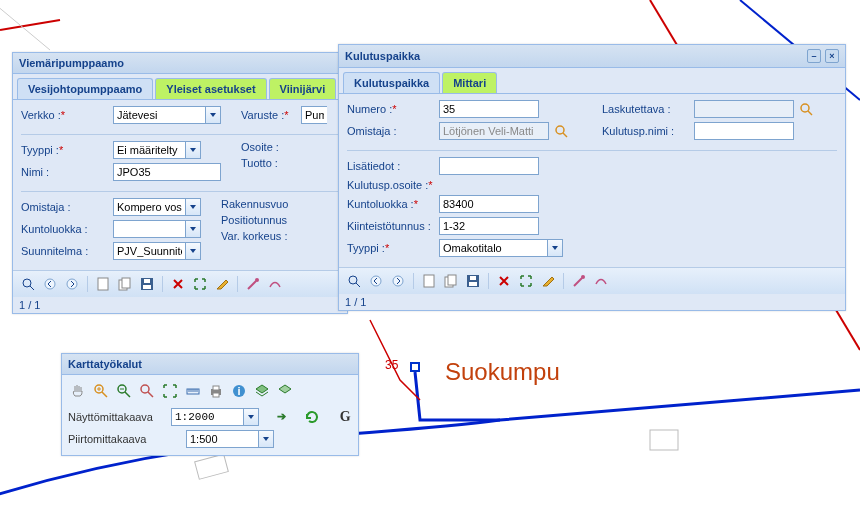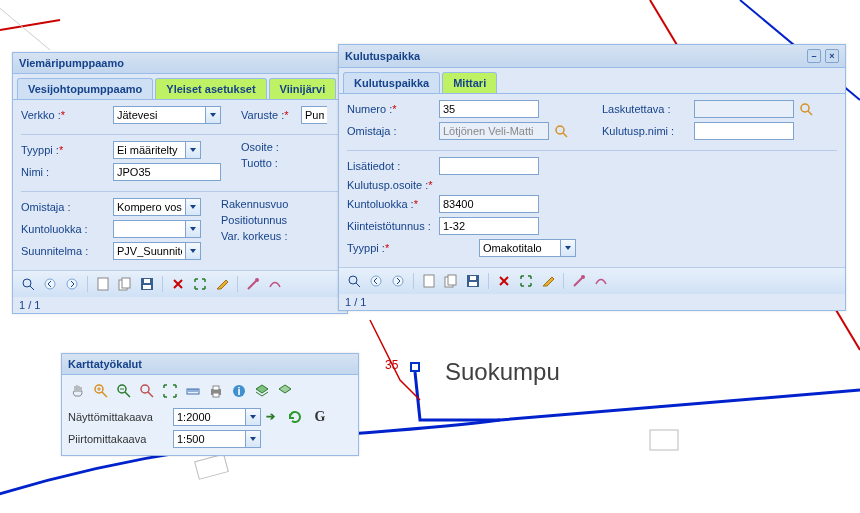--- a/index.html
+++ b/index.html
@@ -1,21 +1,21 @@
 <!DOCTYPE html>
 <html><head>
 <meta charset="utf-8">
 <style>
 * { box-sizing: border-box; margin: 0; padding: 0; font-family: Arial, sans-serif; font-size: 11px; }
 body { width: 860px; height: 513px; position: relative; background: #f0f0f0; overflow: hidden; }
 
 
 .map-bg { position: absolute; inset: 0; background: #fff; }
 .map-bg svg { width: 100%; height: 100%; }
-.map-label { position: absolute; left: 445px; top: 358px; font-size: 24px; color: #404040; }
+.map-label { position: absolute; left: 445px; top: 358px; font-size: 24px; color: #c2410c; }
 .map-marker { position: absolute; left: 410px; top: 362px; width: 10px; height: 10px; border: 2px solid #0033cc; background: #fff; }
 .map-marker-label { position: absolute; left: 385px; top: 358px; font-size: 12px; color: #c00; }
 
 
 .panel { position: absolute; border: 1px solid #99bbe8; background: #dfe8f6; box-shadow: 0 0 2px rgba(0,0,0,0.15); }
 .panel-header { background: linear-gradient(#d6e3f2,#c2d6ee); padding: 4px 6px; font-weight: bold; color: #15428b; border-bottom: 1px solid #99bbe8; display: flex; align-items: center; justify-content: space-between; }
 .panel-header-btns { display: flex; gap: 4px; }
 .hdr-btn { width: 14px; height: 14px; background: #c8dbf0; border: 1px solid #7ea4cf; border-radius: 2px; cursor: pointer; font-size: 9px; display:flex; align-items:center; justify-content:center; color:#15428b; }
 
 .tabs { display: flex; background: #dfe8f6; border-bottom: 1px solid #99bbe8; padding: 4px 4px 0 4px; gap: 2px; }
@@ -40,21 +40,21 @@
 
 
 .toolbar { display:flex; align-items:center; gap:4px; padding:4px 6px; background: linear-gradient(#e7f0fb,#d0e1f5); border-top:1px solid #b5cbe7; }
 .tbtn { width:18px; height:18px; display:flex; align-items:center; justify-content:center; cursor:pointer; border-radius:2px; }
 .tsep { width:1px; height:16px; background:#b5cbe7; margin:0 2px; }
 .pager { padding:2px 6px; color:#15428b; }
 
 
 .maptools { left: 61px; top: 353px; width: 298px; }
 .mt-body { background:#e7f0fb; padding:4px 6px; }
-.mt-row { display:flex; align-items:center; gap:5px; margin-bottom:3px; }
+.mt-row { display:flex; align-items:center; gap:18px; margin-bottom:3px; }
 .mt-label { width:100px; color:#333; }
 .mt-toolbar { display:flex; gap:3px; padding:2px 0 6px 0; flex-wrap:wrap; }
 .mt-btn { width:20px; height:20px; display:flex; align-items:center; justify-content:center; cursor:pointer; }
 .arrow-btn { width:14px;height:14px; color:#2a7a2a; font-weight:bold; cursor:pointer;}
 .g-btn { font-family: serif; font-weight:bold; color:#333; font-size:14px;}
 
 
 .panel-viemari { left: 12px; top: 52px; width: 336px; }
 .panel-kulutus { left: 338px; top: 44px; width: 508px; }
 
@@ -303,21 +303,21 @@
           <span class="form-label"><span>Kuntoluokka :</span><span class="ast">*</span></span>
           <input class="form-input" value="83400" style="">
         </div>
         <div class="form-row">
           <span class="form-label">Kiinteistötunnus :</span>
           <input class="form-input" value="1-32" style="">
         </div>
         <div class="form-row">
           <span class="form-label"><span>Tyyppi :</span><span class="ast">*</span></span>
           <div class="combo">
-            <input class="form-input" style="width: 81px; margin-left: 40px;" value="Omakotitalo">
+            <input class="form-input" style="width: 108px;" value="Omakotitalo">
             <div class="combo-btn"></div>
           </div>
         </div>
       </div>
     </div>
   </div>
   <div class="toolbar">
     <div class="tbtn">
         <svg width="14" height="14">
           <circle cx="6" cy="6" r="4" stroke="#15428b" fill="none"></circle>
@@ -450,21 +450,21 @@
         </div>
       <div class="mt-btn">
           <svg width="16" height="16">
             <path d="M8 2 L14 6 L8 10 L2 6 Z" fill="#a0d0a0" stroke="#2a7a2a"></path>
           </svg>
         </div>
     </div>
     <div class="mt-row">
       <span class="mt-label">Näyttömittakaava</span>
       <div class="combo">
-        <input class="form-input" style="width: 72px;" value="1:2000">
+        <input class="form-input" style="width: 72px; font-family: Liberation Mono, monospace;" value="1:2000">
         <div class="combo-btn"></div>
       </div>
       <span class="arrow-btn">➔</span>
       <span class="mt-btn">
           <svg width="16" height="16">
             <path d="M3 8 A5 5 0 1 1 5 12" stroke="#2a9a2a" fill="none" stroke-width="2"></path>
             <path d="M3 5 L3 9 L7 9" stroke="#2a9a2a" fill="none" stroke-width="2"></path>
           </svg>
         </span>
       <span class="mt-btn g-btn">G</span>

